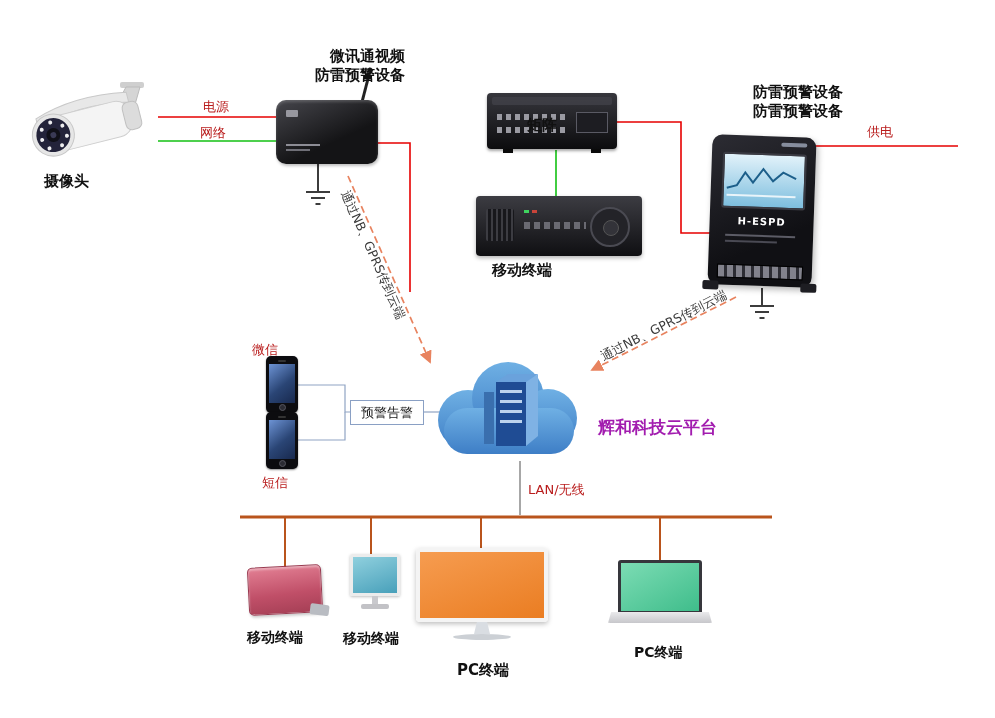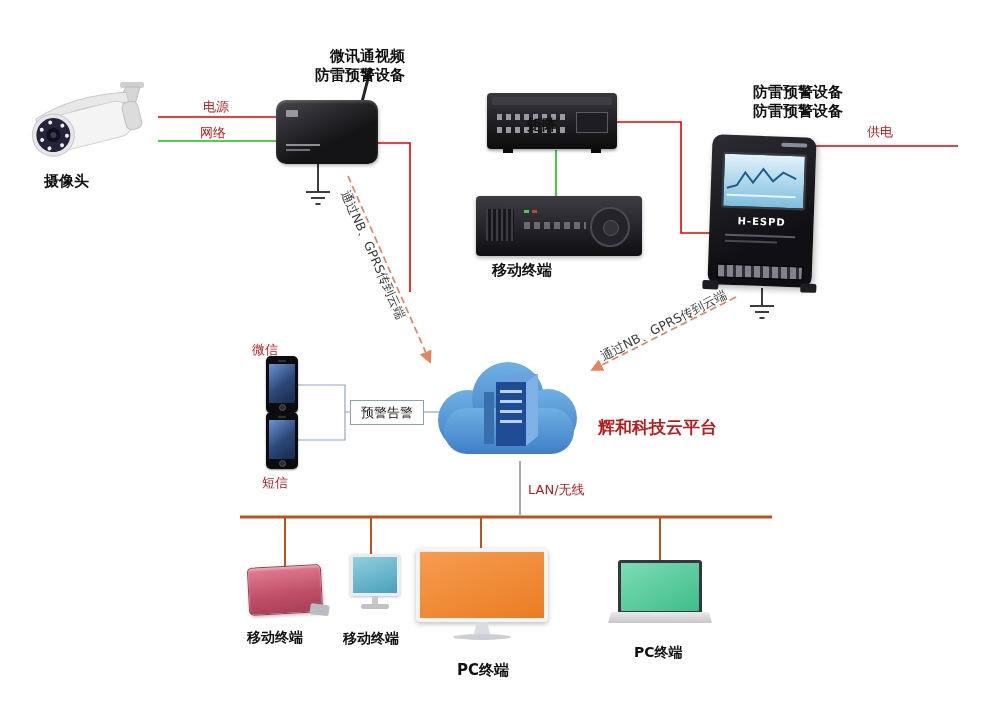--- a/index.html
+++ b/index.html
@@ -5,21 +5,21 @@
   html,body { margin:0; padding:0; background:#fff; }
   #canvas {
     position:relative; width:995px; height:718px; background:#fff; overflow:hidden;
     font-family:"DejaVu Sans","Liberation Sans",sans-serif; color:#111;
   }
   #wires { position:absolute; left:0; top:0; }
   .lbl { position:absolute; white-space:nowrap; color:#111; }
   .b15 { font-size:15px; font-weight:700; }
   .b14 { font-size:14px; font-weight:700; }
   .n13 { font-size:13px; font-weight:400; color:#b91c1c; }
-  .c17 { font-size:17px; font-weight:600; color:#b91c1c; }
+  .c17 { font-size:17px; font-weight:600; color:#a21caf; }
   .rot { font-size:12.5px; color:#3a3a3a; transform-origin:0 0; }
   .two-line { text-align:center; line-height:19px; }
   .two-line span { display:block;text-align:right; }
 
   .dev { position:absolute; }
 
   
   .bb-body { position:absolute; left:0; top:34px; width:102px; height:64px;
     background:linear-gradient(155deg,#46464c,#141416 62%); border-radius:10px;
     box-shadow:inset 0 2px 3px rgba(255,255,255,.18), 1px 2px 3px rgba(0,0,0,.25); }

